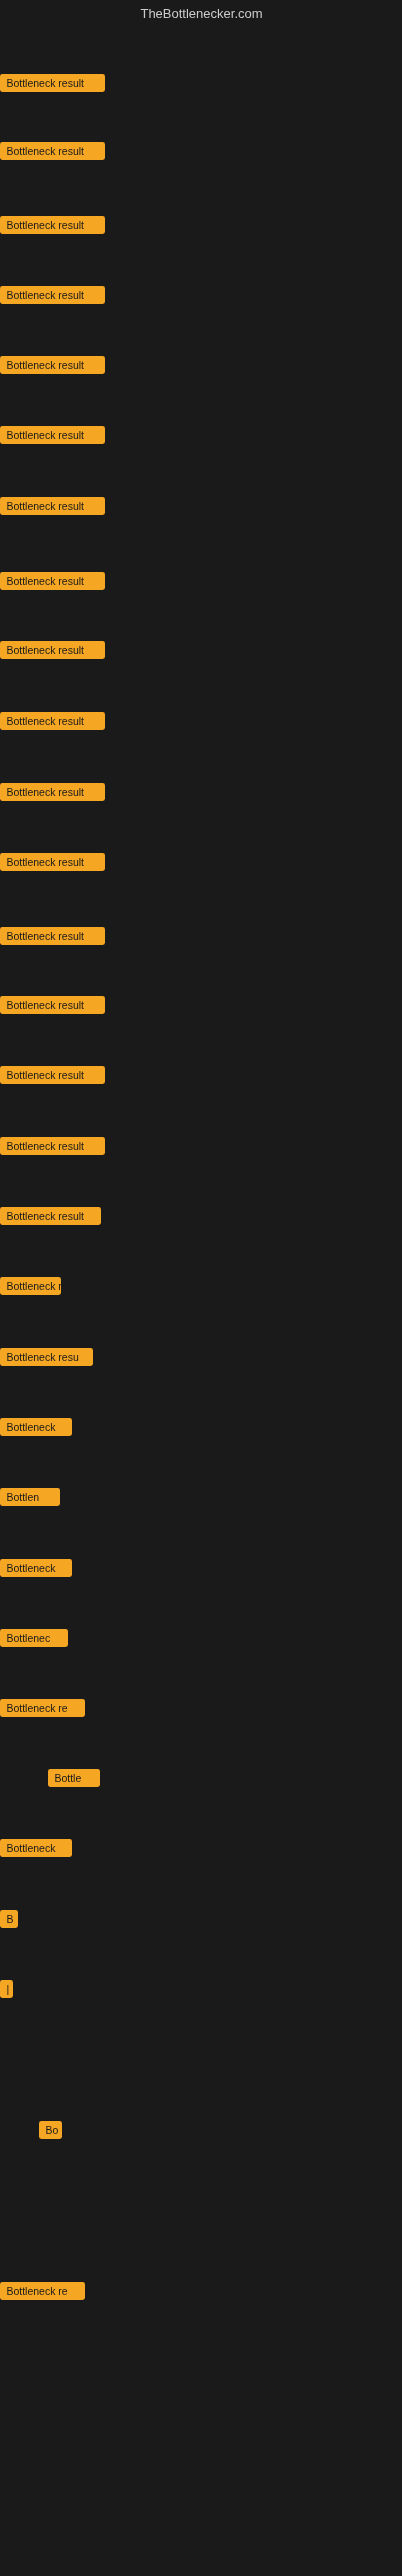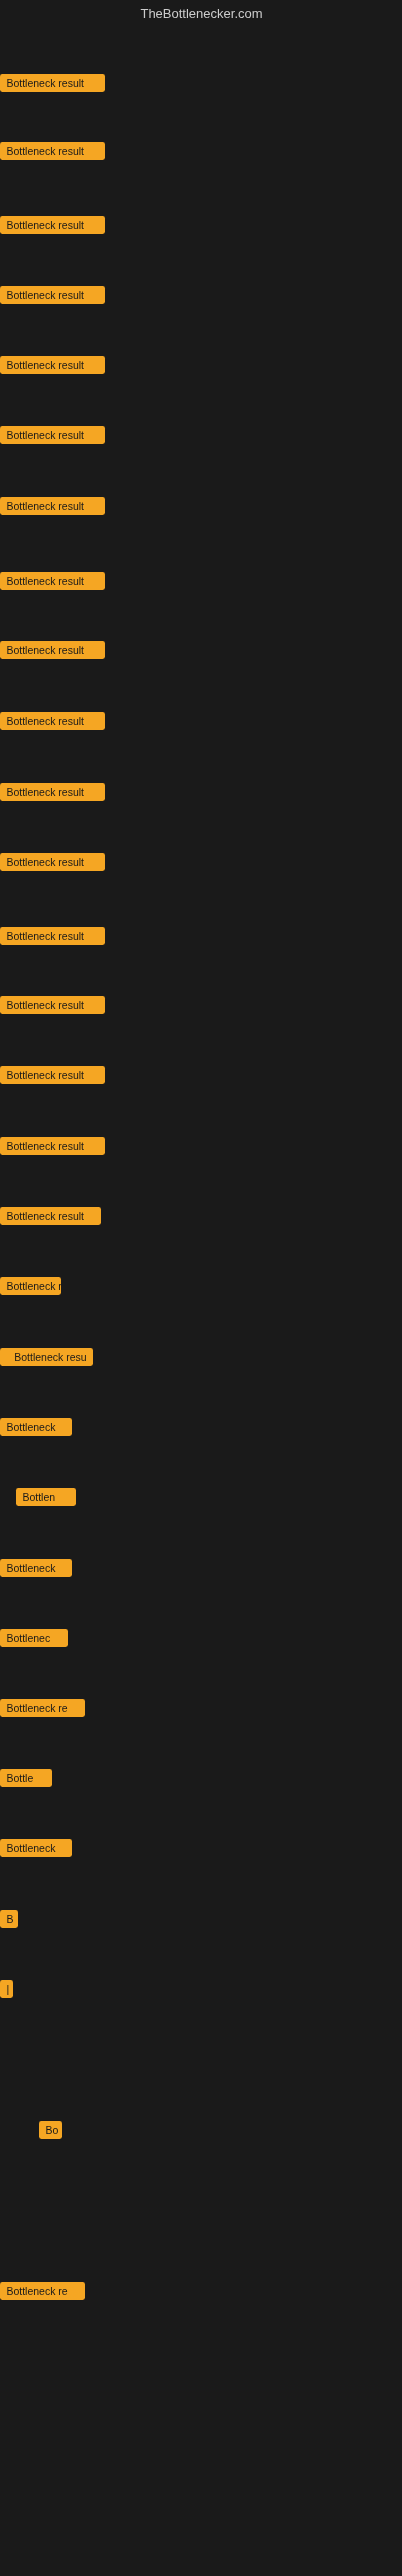--- a/index.html
+++ b/index.html
@@ -58,26 +58,26 @@
     <div class="bottleneck-item" style="top: 613px; left: 0px;"><span class="bottleneck-badge" style="max-width: 105px; width: 105px;">Bottleneck result</span></div>
     <div class="bottleneck-item" style="top: 684px; left: 0px;"><span class="bottleneck-badge" style="max-width: 105px; width: 105px;">Bottleneck result</span></div>
     <div class="bottleneck-item" style="top: 755px; left: 0px;"><span class="bottleneck-badge" style="max-width: 105px; width: 105px;">Bottleneck result</span></div>
     <div class="bottleneck-item" style="top: 825px; left: 0px;"><span class="bottleneck-badge" style="max-width: 105px; width: 105px;">Bottleneck result</span></div>
     <div class="bottleneck-item" style="top: 899px; left: 0px;"><span class="bottleneck-badge" style="max-width: 105px; width: 105px;">Bottleneck result</span></div>
     <div class="bottleneck-item" style="top: 968px; left: 0px;"><span class="bottleneck-badge" style="max-width: 105px; width: 105px;">Bottleneck result</span></div>
     <div class="bottleneck-item" style="top: 1038px; left: 0px;"><span class="bottleneck-badge" style="max-width: 105px; width: 105px;">Bottleneck result</span></div>
     <div class="bottleneck-item" style="top: 1109px; left: 0px;"><span class="bottleneck-badge" style="max-width: 105px; width: 105px;">Bottleneck result</span></div>
     <div class="bottleneck-item" style="top: 1179px; left: 0px;"><span class="bottleneck-badge" style="max-width: 101px; width: 101px;">Bottleneck result</span></div>
     <div class="bottleneck-item" style="top: 1249px; left: 0px;"><span class="bottleneck-badge" style="max-width: 81px; width: 61px;">Bottleneck r</span></div>
-    <div class="bottleneck-item" style="top: 1320px; left: 0px;"><span class="bottleneck-badge" style="max-width: 93px; width: 102px; text-align: right;">Bottleneck resu</span></div>
+    <div class="bottleneck-item" style="top: 1320px; left: 0px;"><span class="bottleneck-badge" style="max-width: 93px; width: 102px;">Bottleneck resu</span></div>
     <div class="bottleneck-item" style="top: 1390px; left: 0px;"><span class="bottleneck-badge" style="max-width: 72px; width: 72px;">Bottleneck</span></div>
-    <div class="bottleneck-item" style="top: 1460px; left: 16px;"><span class="bottleneck-badge" style="max-width: 60px; width: 60px;">Bottlen</span></div>
+    <div class="bottleneck-item" style="top: 1460px; left: 0px;"><span class="bottleneck-badge" style="max-width: 60px; width: 60px;">Bottlen</span></div>
     <div class="bottleneck-item" style="top: 1531px; left: 0px;"><span class="bottleneck-badge" style="max-width: 72px; width: 72px;">Bottleneck</span></div>
     <div class="bottleneck-item" style="top: 1601px; left: 0px;"><span class="bottleneck-badge" style="max-width: 68px; width: 84px;">Bottlenec</span></div>
     <div class="bottleneck-item" style="top: 1671px; left: 0px;"><span class="bottleneck-badge" style="max-width: 85px; width: 85px;">Bottleneck re</span></div>
-    <div class="bottleneck-item" style="top: 1741px; left: 0px;"><span class="bottleneck-badge" style="max-width: 52px; width: 52px;">Bottle</span></div>
+    <div class="bottleneck-item" style="top: 1741px; left: 0px;"><span class="bottleneck-badge" style="max-width: 52px; width: 52px; margin-left: 48px;">Bottle</span></div>
     <div class="bottleneck-item" style="top: 1811px; left: 0px;"><span class="bottleneck-badge" style="max-width: 72px; width: 72px;">Bottleneck</span></div>
     <div class="bottleneck-item" style="top: 1882px; left: 0px;"><span class="bottleneck-badge" style="max-width: 17.7px; width: 17.7px;">B</span></div>
     <div class="bottleneck-item" style="top: 1952px; left: 0px;"><span class="bottleneck-badge" style="max-width: 11.3px; width: 11.3px;">|</span></div>
     <div class="bottleneck-item" style="top: 2093px; left: 0px; margin-left: 39px;"><span class="bottleneck-badge" style="max-width: 22.5px; width: 22.5px;">Bo</span></div>
     <div class="bottleneck-item" style="top: 2254px; left: 0px;"><span class="bottleneck-badge" style="max-width: 85px; width: 85px;">Bottleneck re</span></div>
   </div>
 
 
 </body></html>

